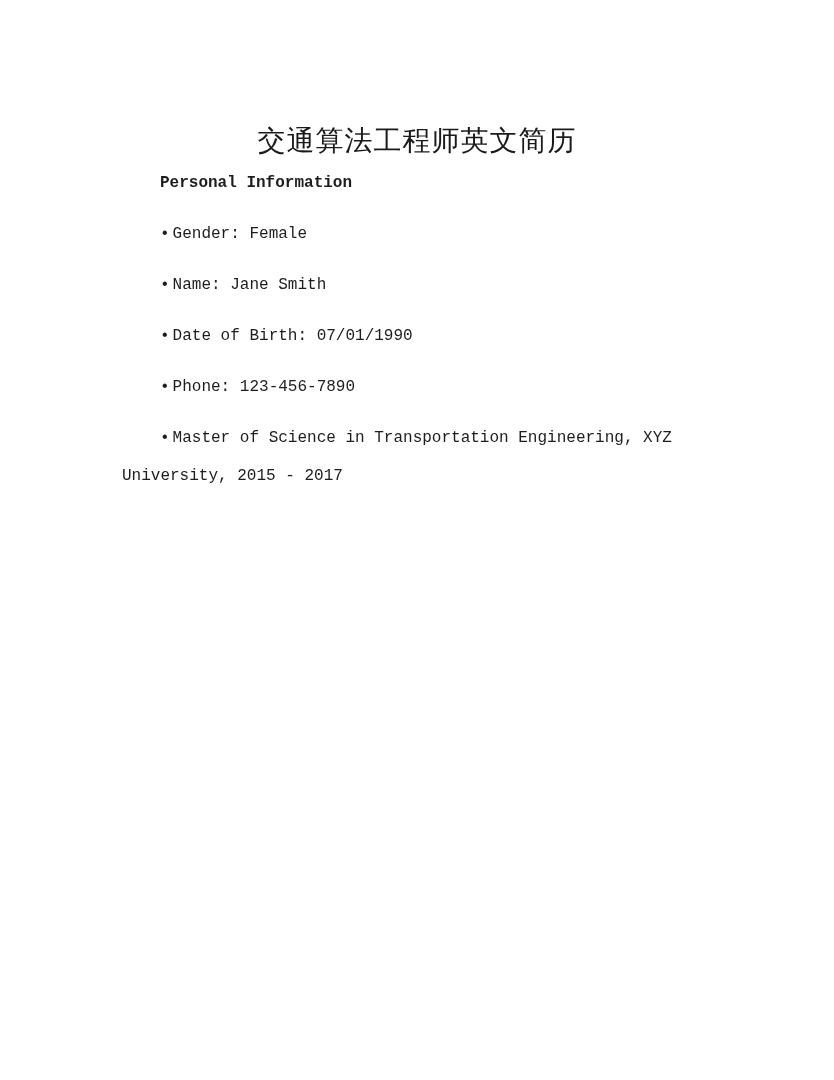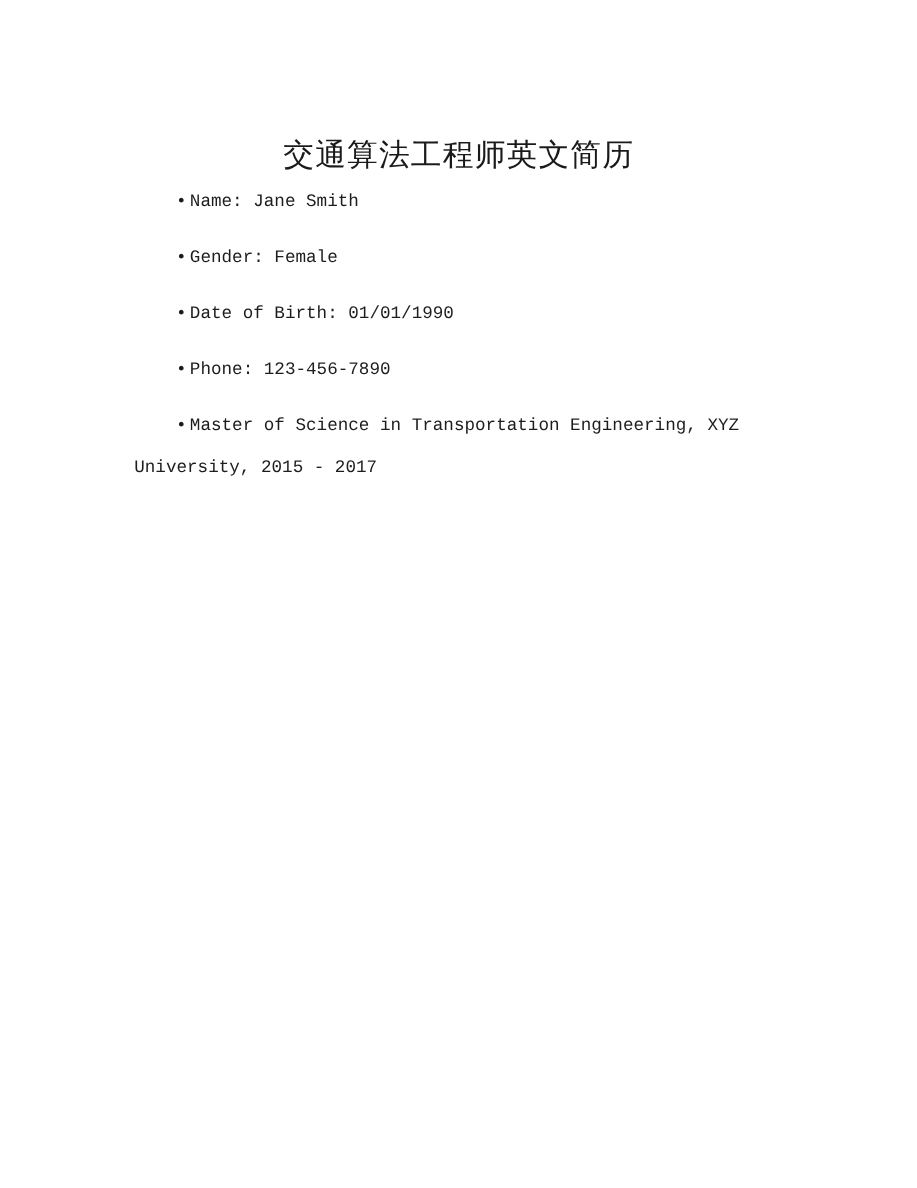--- a/index.html
+++ b/index.html
@@ -62,26 +62,27 @@
   }
 </style>
 </head>
 <body>
 
 <div class="page">
   <div class="content">
 
     <div class="doc-title">交通算法工程师英文简历</div>
 
+    <div class="section-heading">Personal Information</div>
+
+    <p class="bullet-item"><span class="bullet-glyph">•</span><span>Gender: Female</span></p>
 
     <p class="bullet-item"><span class="bullet-glyph">•</span><span>Name: Jane Smith</span></p>
 
-    <p class="bullet-item"><span class="bullet-glyph">•</span><span>Gender: Female</span></p>
-
-    <p class="bullet-item"><span class="bullet-glyph">•</span><span>Date of Birth: 01/01/1990</span></p>
+    <p class="bullet-item"><span class="bullet-glyph">•</span><span>Date of Birth: 07/01/1990</span></p>
 
 
     <p class="bullet-item"><span class="bullet-glyph">•</span><span>Phone: 123-456-7890</span></p>
 
 
 
 
     <p class="bullet-item"><span class="bullet-glyph">•</span><span>Master of Science in Transportation Engineering, XYZ University, 2015 - 2017</span></p>
 
 

